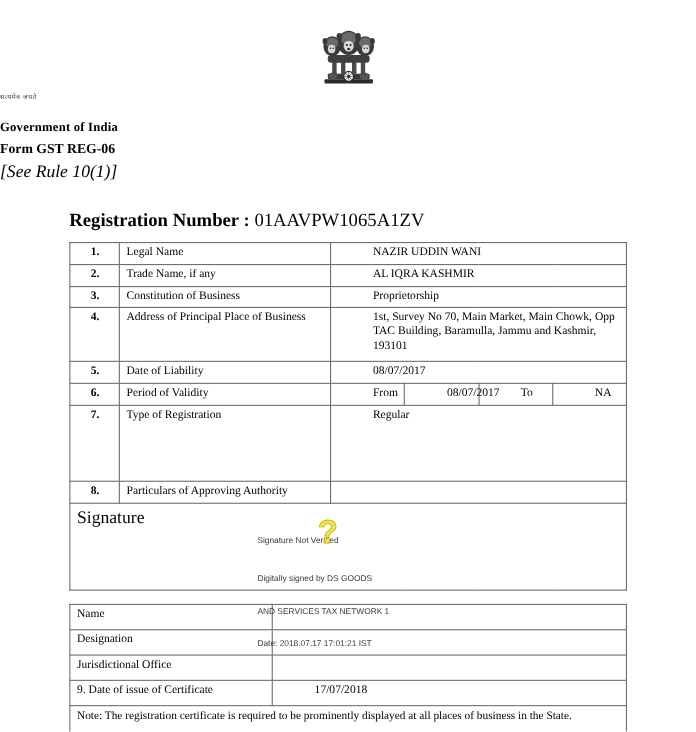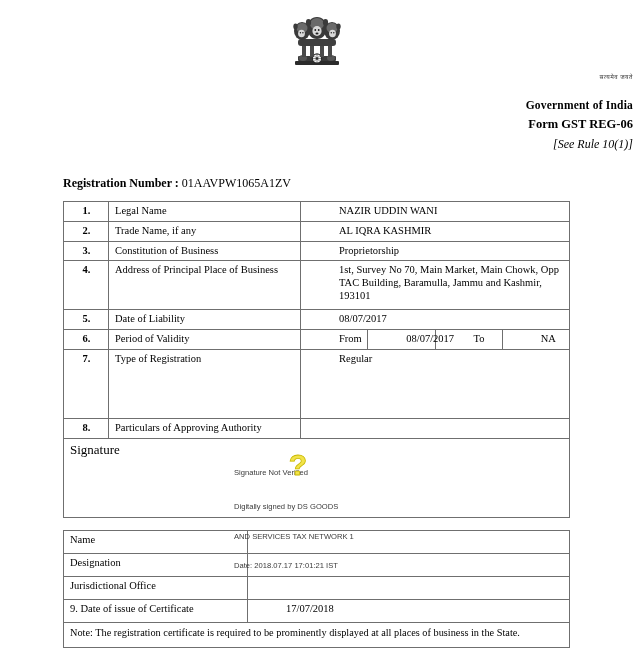--- a/index.html
+++ b/index.html
@@ -11,22 +11,22 @@
     width: 633px;
     height: 665px;
     font-family: "Liberation Serif", "DejaVu Serif", serif;
     color: #000000;
     overflow: hidden;
     position: relative;
   }
 
   
   .header {
-    text-align: right;
-    padding-top: 9px;
+    text-align: left;
+    padding-top: 20px;
   }
   .emblem {
     width: 56px;
     height: 72px;
     margin: 0 auto;
     display: block;
   }
   .emblem-motto {
     font-size: 6px;
     letter-spacing: 0.5px;
@@ -39,33 +39,33 @@
     margin-top: 18px;
     letter-spacing: 0.2px;
   }
   .form-line {
     font-weight: bold;
     font-size: 12.5px;
     margin-top: 6px;
   }
   .rule-line {
     font-style: italic;
-    font-size: 12px;
+    font-size: 16px;
     margin-top: 5px;
   }
   .cert-title {
     font-weight: bold;
     font-size: 12px;
     margin-top: 23px;
   }
 
   
   .reg-number {
     margin: 24px 0 0 63px;
-    font-size: 12px;
+    font-size: 17px;
   }
   .reg-number .lbl {
     font-weight: bold;
   }
   .reg-number .val {
     font-weight: normal;
   }
 
   
   .doc-table {
@@ -92,21 +92,21 @@
 
   .sub-from  { width: 62px; }
   .sub-fromv { width: 72px; }
   .sub-to    { width: 72px; }
 
   
   .sig-cell {
     position: relative;
     font-weight: normal;
   }
-  .sig-word { font-size: 13px; }
+  .sig-word { font-size: 16px; }
   .sig-block {
     position: absolute;
     left: 170px;
     top: 9px;
     font-family: "Liberation Sans", "DejaVu Sans", sans-serif;
     font-size: 7.6px;
     line-height: 1.3;
     color: #3a3a3a;
     white-space: pre;
   }

